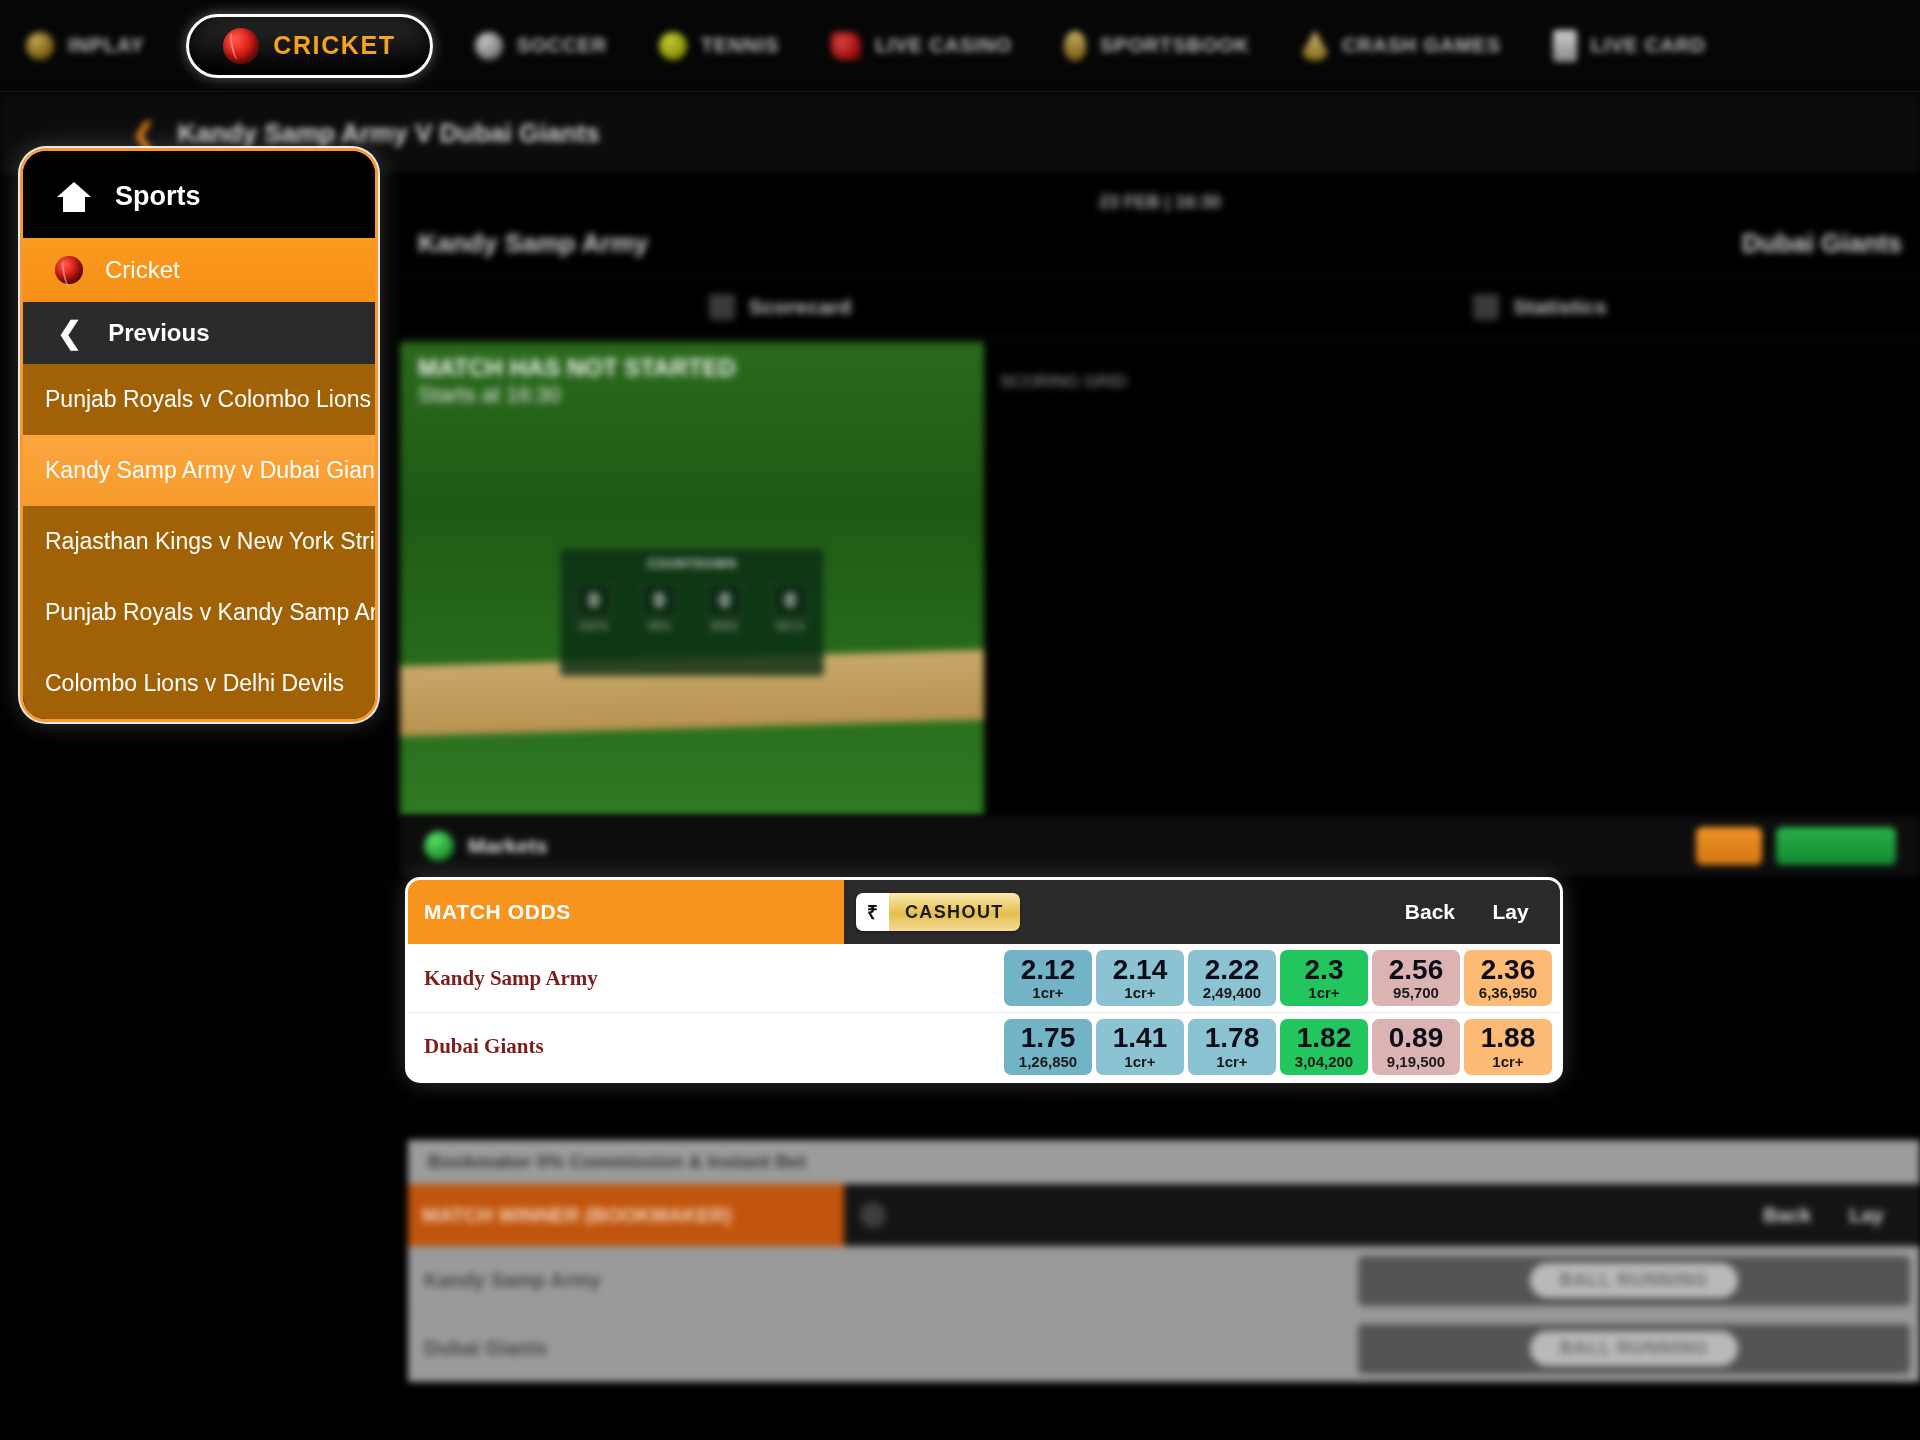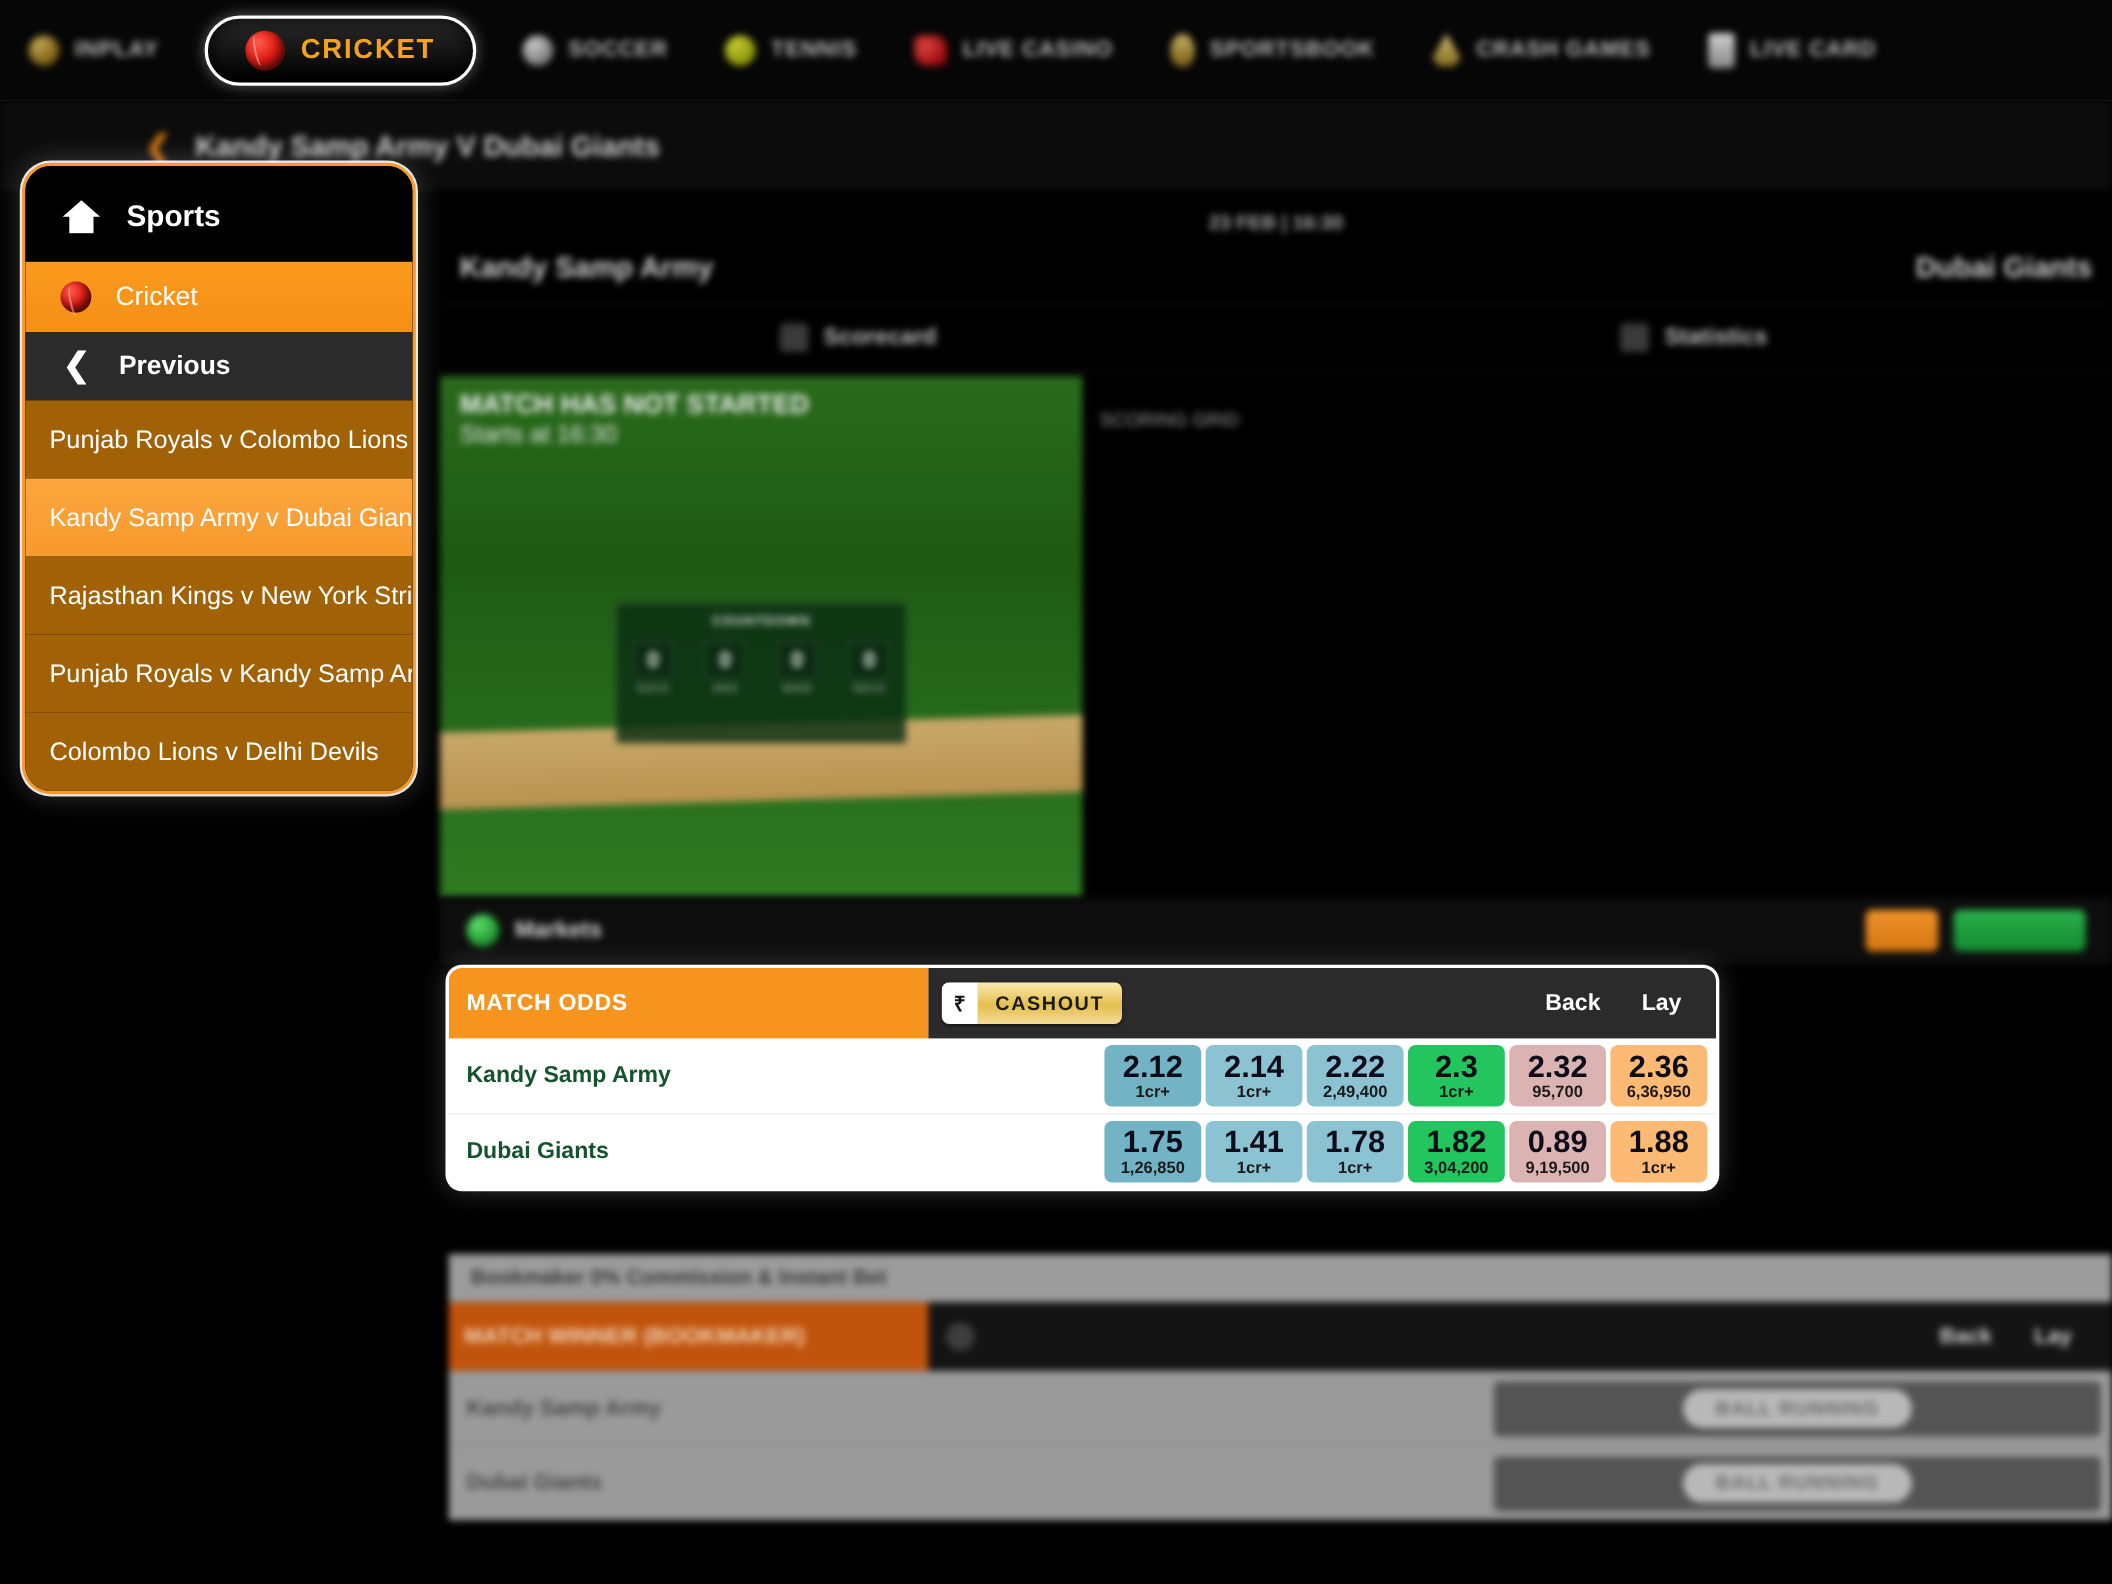--- a/index.html
+++ b/index.html
@@ -186,21 +186,21 @@
     color:#1a1a1a; font-size:18px; font-weight:700; letter-spacing:1.4px;
     padding:0 16px; height:100%; display:flex; align-items:center; }
   .oc-backlay { margin-left:auto; display:flex; gap:0; }
   .oc-backlay span {
     color:#fff; font-size:21px; font-weight:700; width:75px; text-align:center;
   }
   .oc-backlay span:first-child { width:130px; text-align:right; padding-right:18px; }
 
   .oc-row { display:flex; align-items:center; height:68px; background:#fff; }
   .oc-row + .oc-row { border-top:1px solid #ececec; }
-  .oc-runner { flex:1; padding-left:16px; color:#14532d; font-size:21px; font-weight:700; }
+  .oc-runner { flex:1; padding-left:16px; color:#7f1d1d; font-size:21px; font-weight:700;font-family:Liberation Serif, serif; }
   .oc-cells { display:flex; gap:4px; padding-right:8px; }
   .cell {
     width:88px; height:56px; border-radius:7px;
     display:flex; flex-direction:column; align-items:center; justify-content:center;
     line-height:1.08;
   }
   .cell .odd { font-size:28px; font-weight:700; color:#0d0d1a; }
   .cell .amt { font-size:15px; font-weight:600; color:#1a1a1a; }
   .cell.b3 { background:#72b4c6; }
   .cell.b2 { background:#8cc3d2; }
@@ -377,21 +377,21 @@
         </div>
         <div class="cell b1">
           <span class="odd">2.22</span>
           <span class="amt">2,49,400</span>
         </div>
         <div class="cell l1">
           <span class="odd">2.3</span>
           <span class="amt">1cr+</span>
         </div>
         <div class="cell l2">
-          <span class="odd">2.32</span>
+          <span class="odd">2.56</span>
           <span class="amt">95,700</span>
         </div>
         <div class="cell l3">
           <span class="odd">2.36</span>
           <span class="amt">6,36,950</span>
         </div>
       </div>
     </div>
 
     <div class="oc-row">

